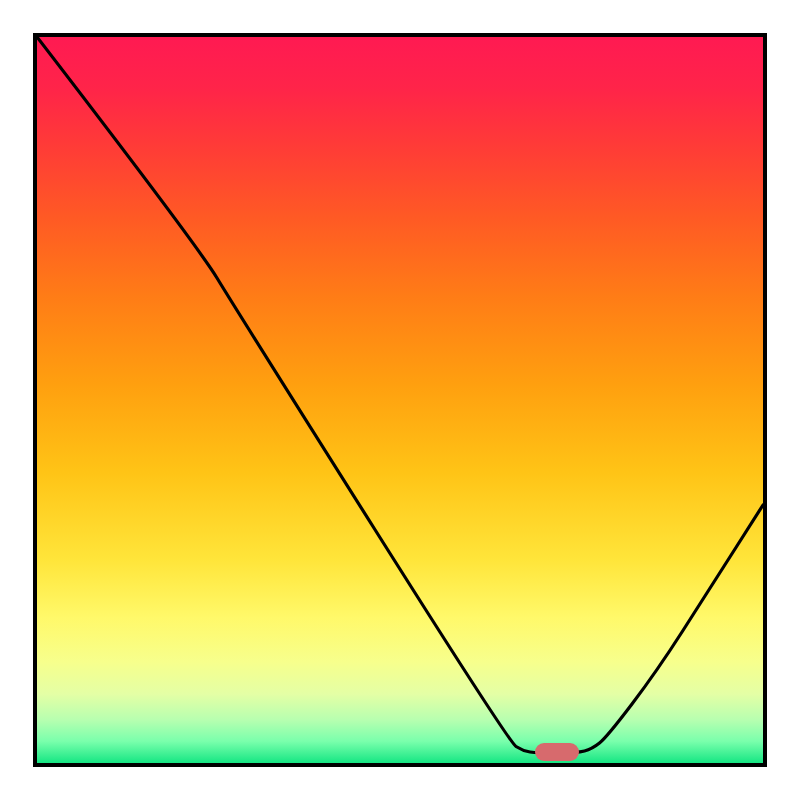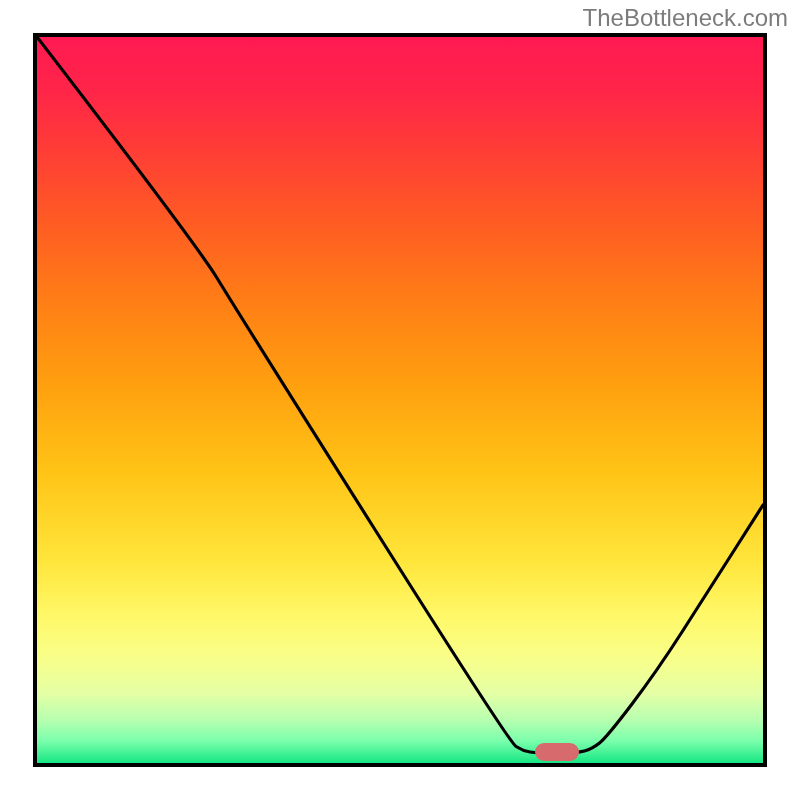--- a/index.html
+++ b/index.html
@@ -52,21 +52,20 @@
     position: absolute;
     background: #d76a6d;
     border-radius: 9px;
   }
 </style>
 </head>
 <body>
 
 <div class="container">
 
-  <div class="watermark">TheBottleneck.com</div>
 
   <div class="plot">
 
     <svg class="gradient-bg" viewBox="0 0 726 726" preserveAspectRatio="none">
       <defs>
         <linearGradient id="bgGrad" x1="0" y1="0" x2="0" y2="1">
             <stop offset="0%" stop-color="#ff1a52"></stop>
             <stop offset="7.000000000000001%" stop-color="#ff2449"></stop>
             <stop offset="15%" stop-color="#ff3b37"></stop>
             <stop offset="25%" stop-color="#ff5a24"></stop>

